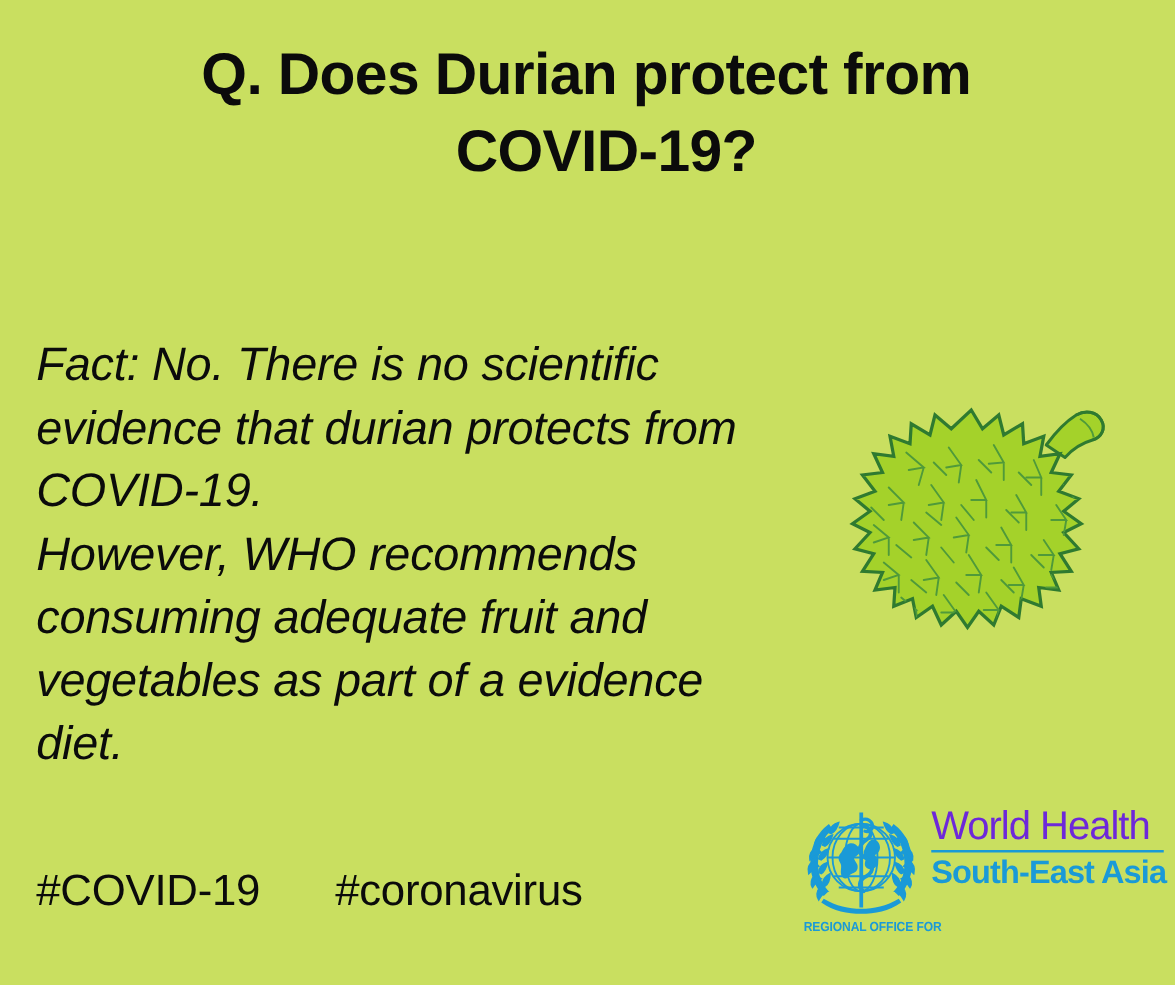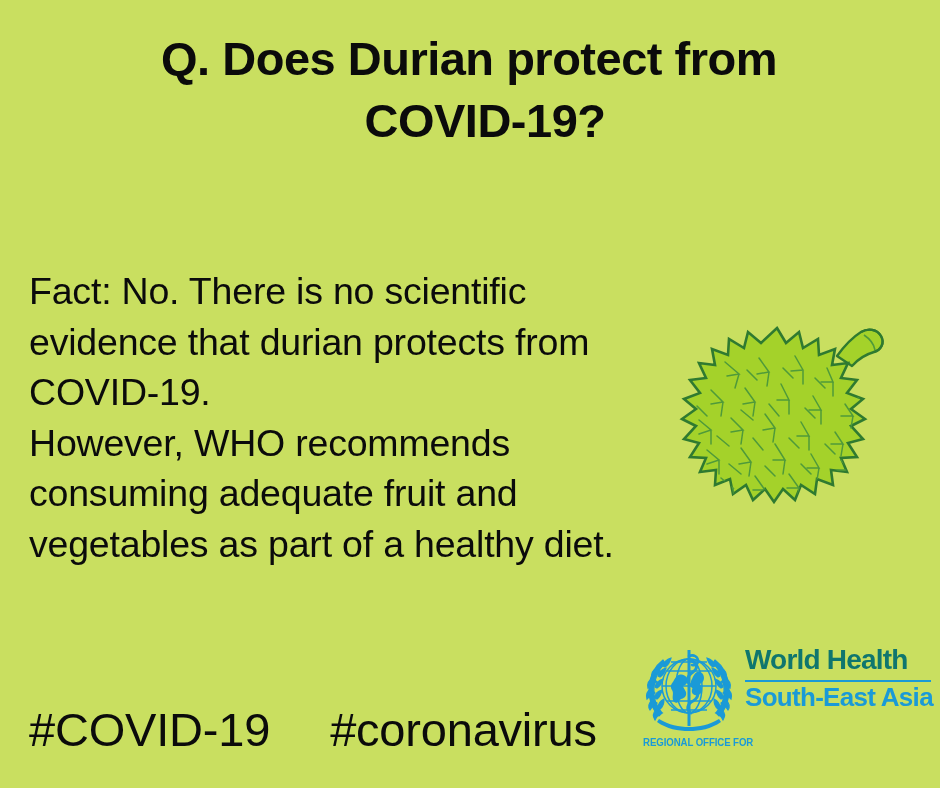--- a/index.html
+++ b/index.html
@@ -44,32 +44,33 @@
   
   .body-copy {
     position: absolute;
     left: 29px;
     top: 266px;
     width: 600px;
     color: #0b0b0b;
     font-size: 37.5px;
     line-height: 50.5px;
     letter-spacing: -0.2px;
+    font-style: italic;
   }
   .body-copy .para {
     display: block;
   }
 
   
   .hashtags {
     position: absolute;
     left: 29px;
-    top: 710px;
+    top: 693px;
     color: #0b0b0b;
-    font-size: 47px;
+    font-size: 35px;
     line-height: 40px;
     letter-spacing: -0.2px;
     white-space: nowrap;
   }
   .hashtags .tag-2 {
     margin-left: 60px;
   }
 
   
   .durian {
@@ -120,23 +121,23 @@
     white-space: nowrap;
   }
   .who-wordmark {
     position: absolute;
     left: 104px;
     top: -3px;
     width: 186px;
   }
   .who-wordmark .wm-line {
     display: block;
-    color: #0f766e;
-    font-weight: bold;
-    font-size: 28px;
+    color: #6d28d9;
+    font-weight: normal;
+    font-size: 32px;
     line-height: 34px;
     letter-spacing: -0.8px;
     white-space: nowrap;
   }
   .who-rule {
     margin-top: 3px;
     width: 186px;
     height: 2px;
     background: #1a9ad7;
   }
@@ -156,21 +157,21 @@
 
 <div class="card">
 
   <div class="headline">
     <span class="hl-line hl-line-1">Q. Does Durian protect from</span>
     <span class="hl-line hl-line-2">COVID-19?</span>
   </div>
 
   <div class="body-copy">
     <span class="para">Fact: No. There is no scientific evidence that durian protects from COVID-19.</span>
-    <span class="para">However, WHO recommends consuming adequate fruit and vegetables as part of a healthy diet.</span>
+    <span class="para">However, WHO recommends consuming adequate fruit and vegetables as part of a evidence diet.</span>
   </div>
 
   <div class="hashtags">
     <span class="tag-1">#COVID-19</span><span class="tag-2">#coronavirus</span>
   </div>
 
   <div class="durian">
     <svg viewBox="0 0 245 245" xmlns="http://www.w3.org/2000/svg">
       <defs>
         <clipPath id="durianClip">

